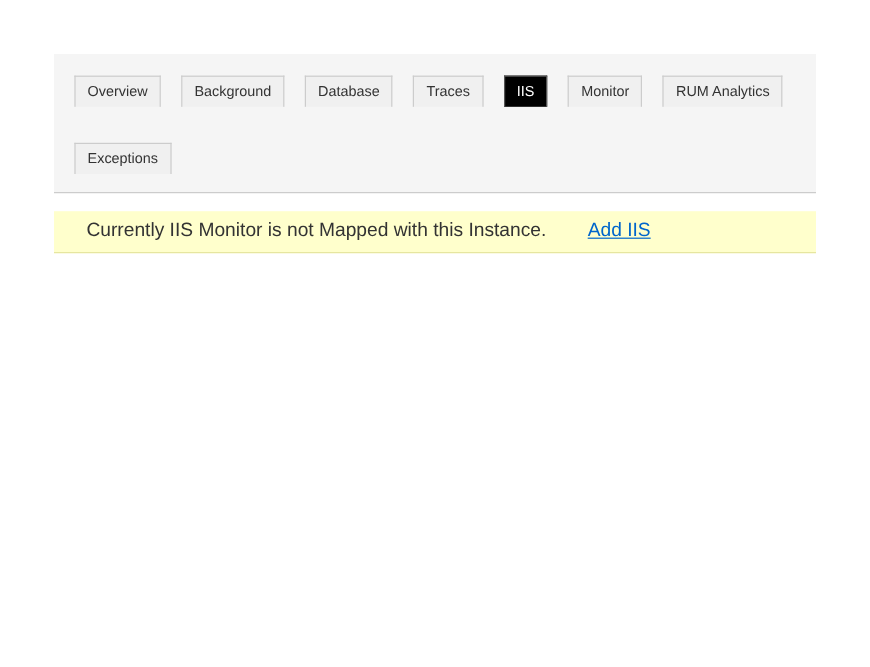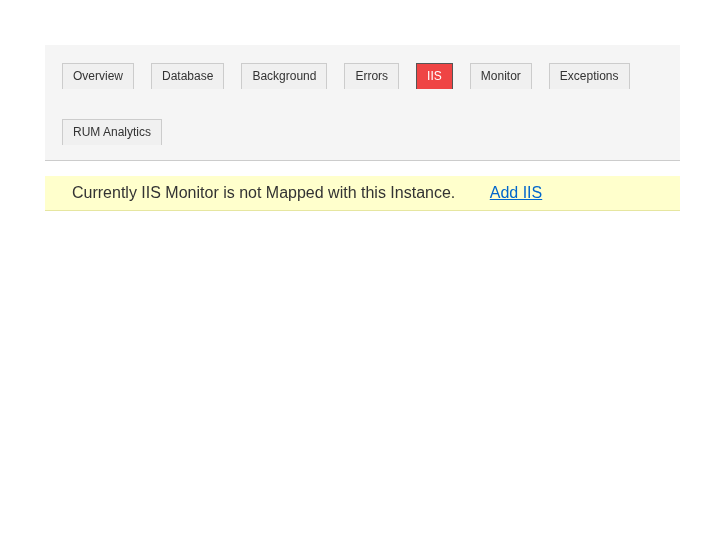--- a/index.html
+++ b/index.html
@@ -32,21 +32,21 @@
       cursor: pointer;
       background: #f0f0f0;
       color: #333;
       font-size: 12px;
       text-decoration: none;
       display: inline-block;
       line-height: 1.4;
     }
 
     .tab.active {
-      background: #ef4444;
+      background: #000000;
       color: #fff;
       border-color: #555;
     }
 
     .notification-bar {
       background: #ffffcc;
       border-bottom: 1px solid #e6e6a0;
       padding: 8px 12px;
       font-size: 16px;
       color: #333;
@@ -62,27 +62,27 @@
       padding: 10px;
       background: #fff;
       min-height: 480px;
     }
   </style>
 </head>
 <body>
 
 <div class="tab-bar">
 <a href="#" class="tab">Overview</a>
+    <a href="#" class="tab">Background</a>
     <a href="#" class="tab">Database</a>
-    <a href="#" class="tab">Background</a>
-    <a href="#" class="tab">Errors</a>
+    <a href="#" class="tab">Traces</a>
     <a href="#" class="tab active">IIS</a>
     <a href="#" class="tab">Monitor</a>
+    <a href="#" class="tab">RUM Analytics</a>
     <a href="#" class="tab">Exceptions</a>
-    <a href="#" class="tab">RUM Analytics</a>
   </div>
 
 <div class="notification-bar">
   <span>Currently IIS Monitor is not Mapped with this Instance.</span>
   <a href="#">Add IIS</a>
 </div>
 
 <div class="content-area">
 </div>
 

